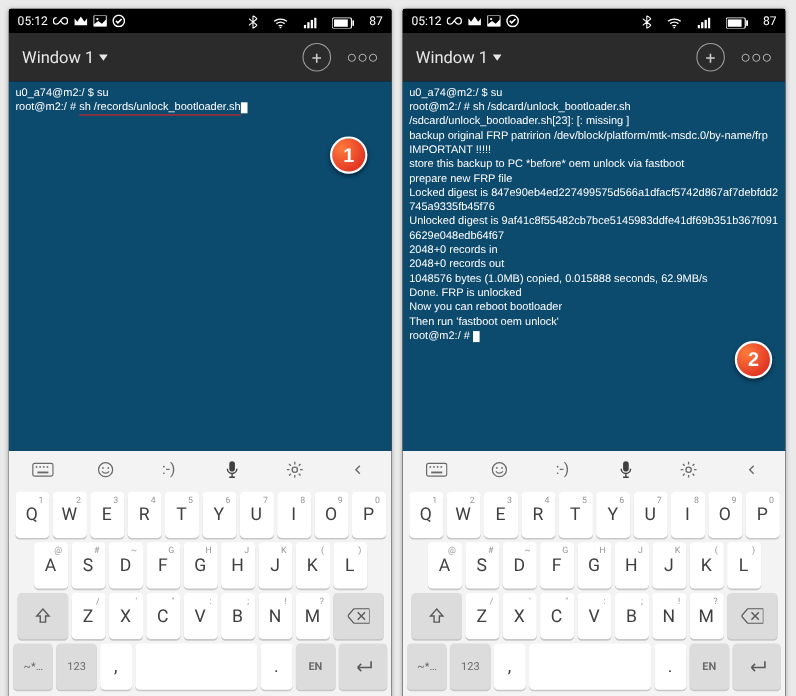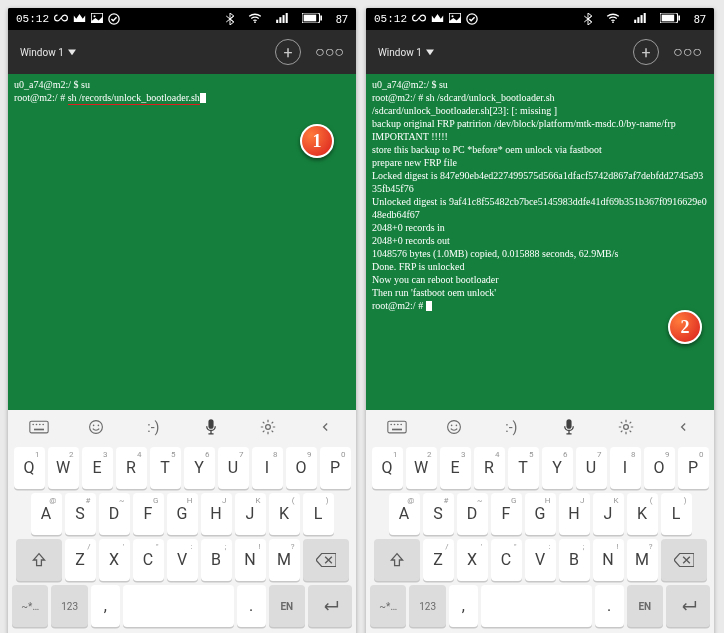--- a/index.html
+++ b/index.html
@@ -2,33 +2,33 @@
 <html><head>
 <meta charset="utf-8">
 <style>
   * { margin: 0; padding: 0; box-sizing: border-box; }
   body { background: #eaeaea; font-family: -apple-system, Roboto, sans-serif; width: 724px; height: 633px; overflow: hidden; }
   .wrapper { display: flex; gap: 10px; padding: 8px; }
   .phone { width: 348px; background: #000; border-radius: 2px; overflow: hidden; box-shadow: 0 1px 4px rgba(0,0,0,.3); }
 
   
   .statusbar { height: 22px; background: #000; color: #fff; display: flex; align-items: center; padding: 0 8px; font-size: 11px; }
-  .status-left { display: flex; align-items: flex-start; gap: 5px; font-family: Liberation Mono, monospace; }
-  .status-right { margin-left: auto; display: flex; align-items: flex-start; gap: 14px; }
+  .status-left { display: flex; align-items: center; gap: 5px; }
+  .status-right { margin-left: auto; display: flex; align-items: flex-end; gap: 14px; }
   .status-ico { display: inline-flex; }
 
   
   .appheader { height: 44px; background: #2b2b2b; color: #e7e7e7; display: flex; align-items: center; padding: 0 12px; }
-  .win-title { font-size: 10px; display: flex; align-items: center; gap: 4px; }
+  .win-title { font-size: 15px; display: flex; align-items: center; gap: 4px; }
   .appheader .spacer { flex: 1; }
   .plus-btn { width: 26px; height: 26px; border: 1.5px solid #9c9c9c; border-radius: 50%; display: flex; align-items: center; justify-content: center; color: #c8c8c8; font-size: 16px; margin-right: 14px; }
   .more-btn { color: #c8c8c8; font-size: 16px; line-height: 8px; }
 
   
-  .terminal { background: #15803d; color: #fff; font-family: Liberation Serif, serif; font-size: 10px; line-height: 13px; padding: 4px 6px; height: 336px; position: relative; white-space: pre-wrap; word-break: break-all; }
+  .terminal { background: #0c4a6e; color: #fff; font-family: Liberation Sans, sans-serif; font-size: 10px; line-height: 13px; padding: 4px 6px; height: 336px; position: relative; white-space: pre-wrap; word-break: break-all; }
   .underline { border-bottom: 1.5px solid #e02020; padding-bottom: 1px; }
   .cursor { display: inline-block; width: 6px; height: 10px; background: #fff; vertical-align: text-bottom; }
 
   .badge { position: absolute; width: 34px; height: 34px; border-radius: 50%; background: radial-gradient(circle at 30% 30%, #ff7a3a, #d81e1e); color: #fff; display: flex; align-items: center; justify-content: center; font-weight: bold; font-size: 18px; border: 2px solid #fff; box-shadow: 0 2px 4px rgba(0,0,0,.5); }
 
   
   .keyboard { background: #f3f3f3; }
   .kb-toolbar { height: 34px; display: flex; align-items: center; justify-content: space-between; padding: 0 10px; }
   .kb-tool { width: 42px; display: flex; justify-content: center; color: #6a6a6a; font-size: 16px; }
   .kb-rows { padding: 3px 4px 6px; }

